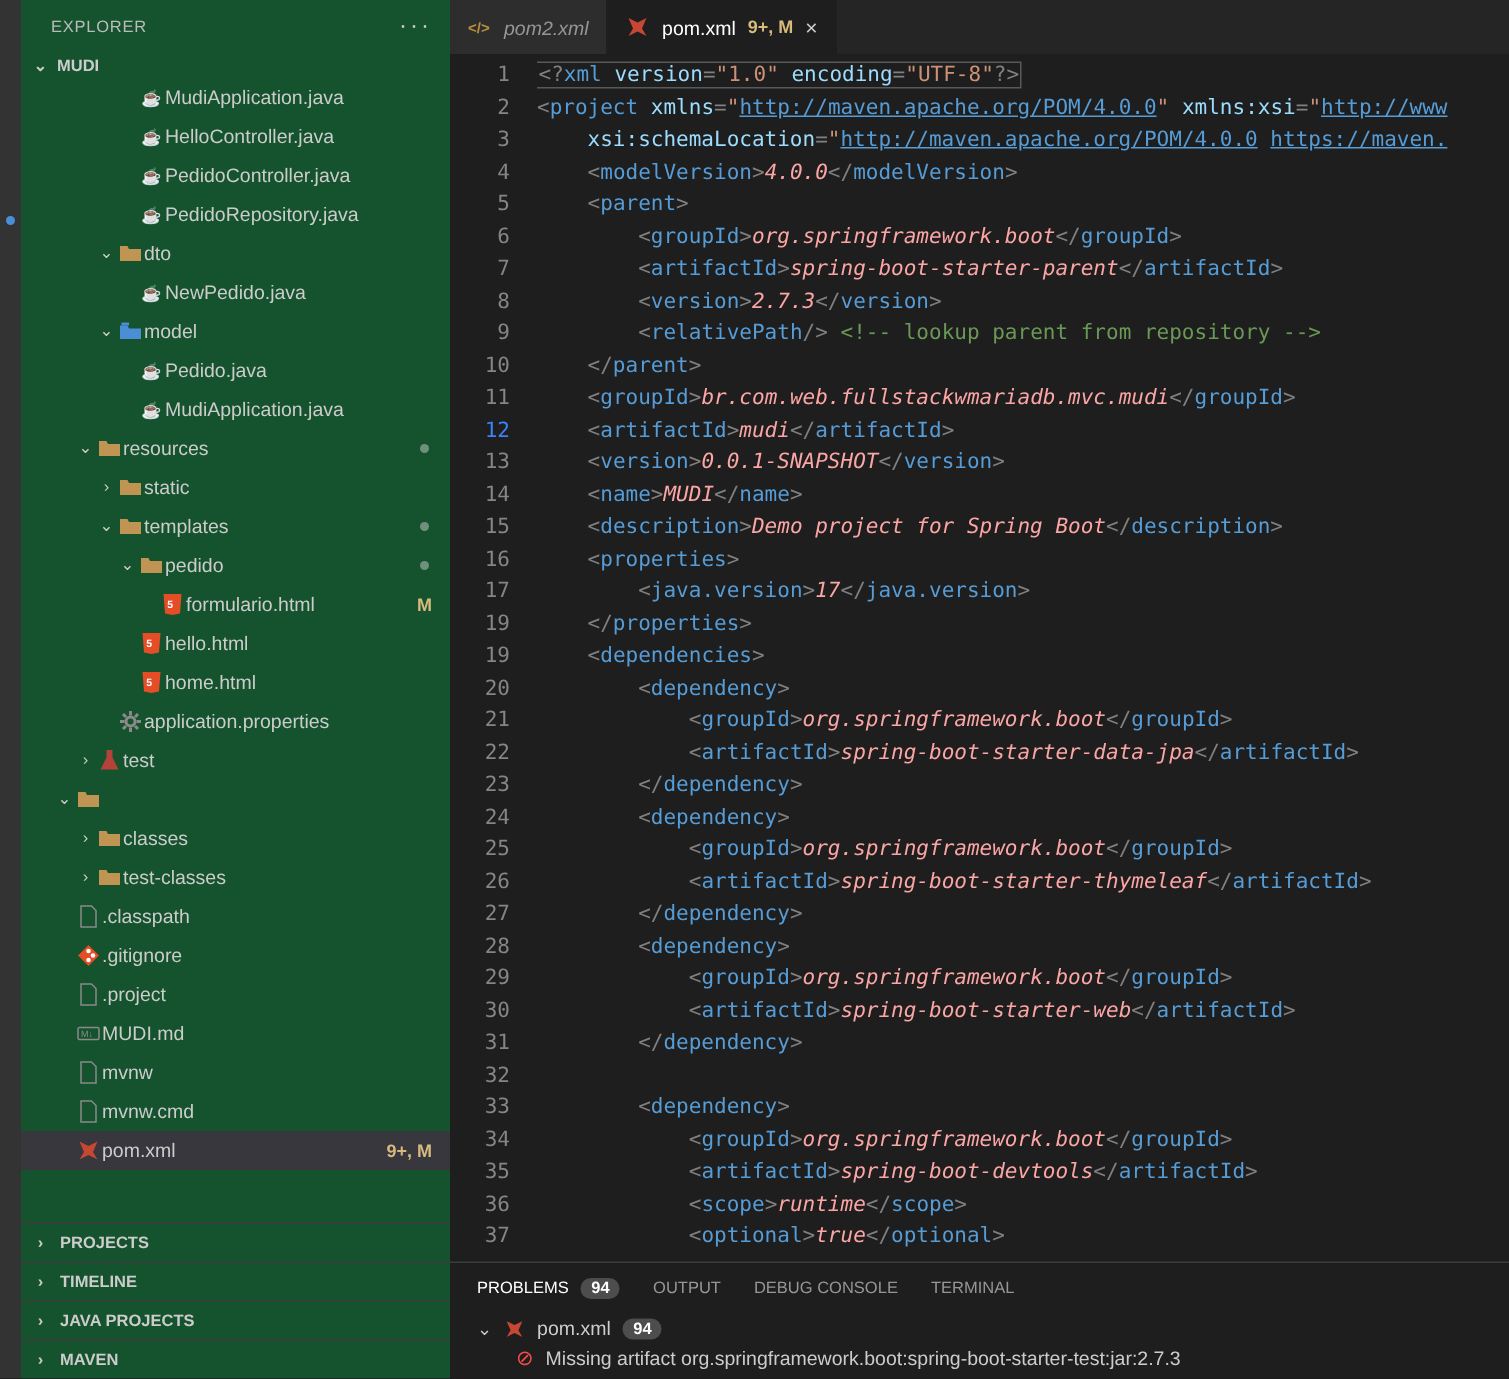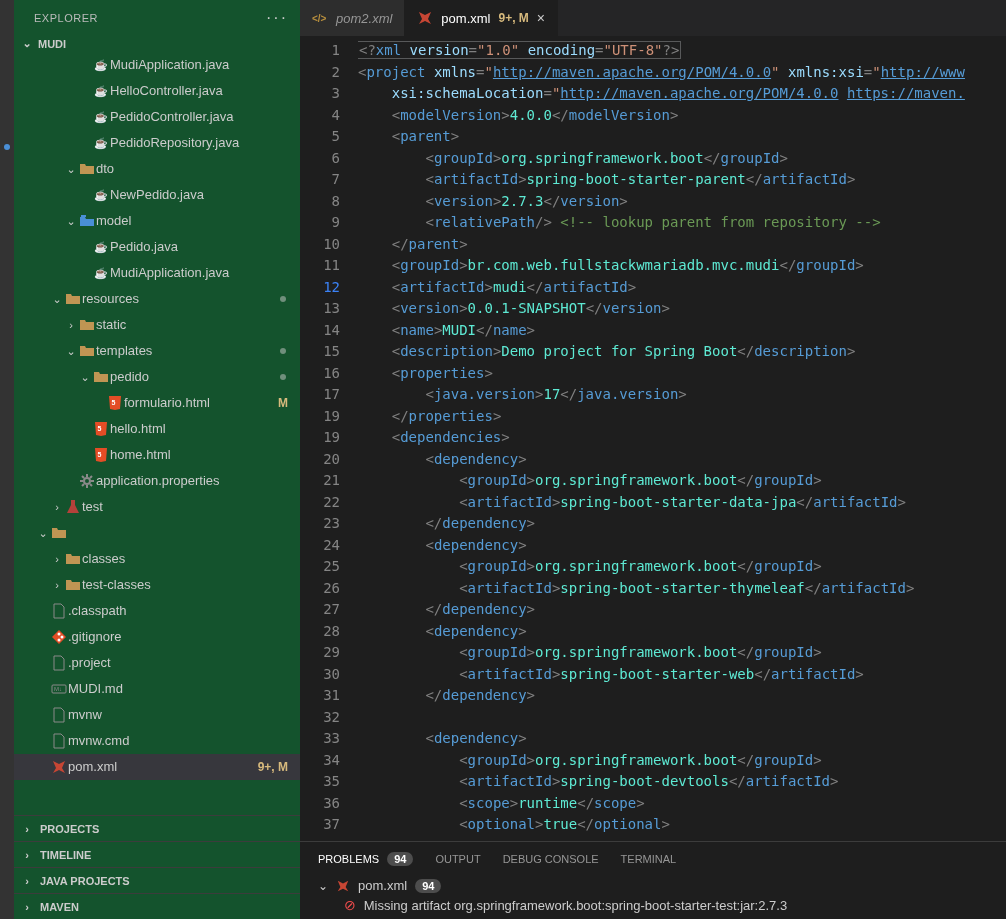--- a/index.html
+++ b/index.html
@@ -128,21 +128,21 @@
     padding-top:4px;
     white-space:pre;
     overflow:hidden;
     color:#d4d4d4;
   }
   .t-br { color:#808080; } 
   .t-tag { color:#569cd6; }
   .t-attr { color:#9cdcfe; }
   .t-str { color:#ce9178; }
   .t-link { color:#569cd6; text-decoration: underline; text-align: center; }
-  .t-txt { color:#5eead4; }
+  .t-txt { color:#fca5a5;font-style:italic; }
   .t-cmt { color:#6a9955; }
   .cursor-box { outline:1px solid #58595a; padding:0 1px;}
   .bottom-panel {
     height:78px;
     border-top:1px solid #3c3c3c;
     background:#1e1e1e;
     display:flex; flex-direction:column;
   }
   .panel-tabs {
     display:flex; gap:22px; align-items:center;

